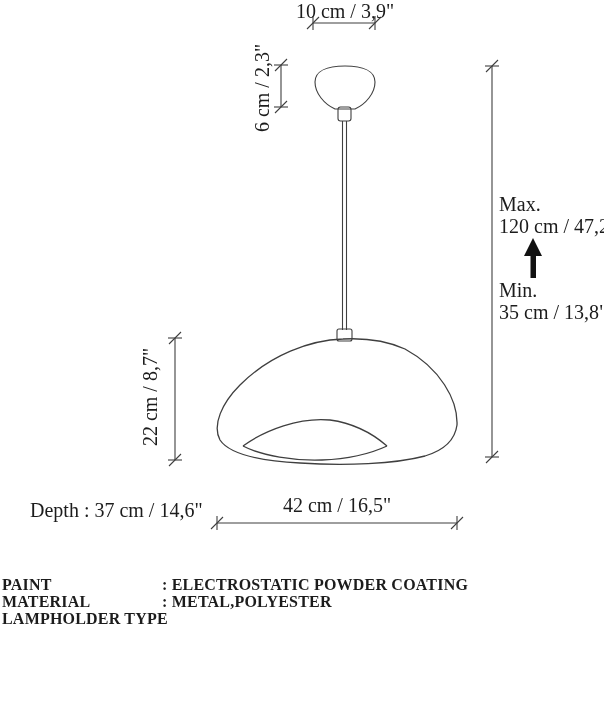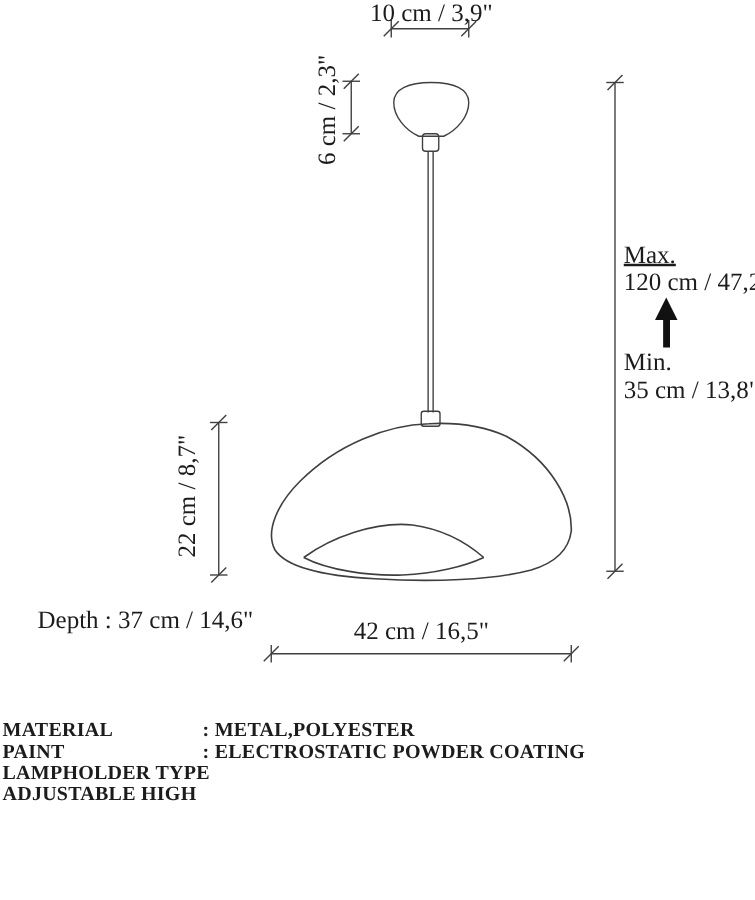--- a/index.html
+++ b/index.html
@@ -108,47 +108,43 @@
     <g fill="#111" stroke="none">
       <rect x="530.5" y="252" width="5.5" height="26"></rect>
       <polygon points="533,238 524,256 542,256"></polygon>
     </g>
   </svg>
 
   <div class="dim-text center" style="left:270px;top:0px;width:150px;">10 cm / 3,9"</div>
 
   <div class="dim-text vtext" style="left:202px;top:77px;width:120px;">6 cm / 2,3"</div>
 
-  <div class="dim-text" style="left:499px;top:193px;text-decoration:underline;">Max.</div>
+  <div class="dim-text" style="left:499px;top:193px;">Max.</div>
   <div class="dim-text" style="left:499px;top:215px;">120 cm / 47,2"</div>
 
   <div class="dim-text" style="left:499px;top:279px;text-align:center;">Min.</div>
   <div class="dim-text" style="left:499px;top:301px;">35 cm / 13,8"</div>
 
   <div class="dim-text vtext" style="left:85px;top:386px;width:130px;">22 cm / 8,7"</div>
 
   <div class="dim-text center" style="left:257px;top:494px;width:160px;">42 cm / 16,5"</div>
 
-  <div class="dim-text" style="left:30px;top:485px;">Depth : 37 cm / 14,6"</div>
+  <div class="dim-text" style="left:30px;top:499px;">Depth : 37 cm / 14,6"</div>
 
   <div class="spec-table">
+    <div class="spec-row">
+      <div class="spec-label">PAINT</div>
+      <div class="spec-value">: ELECTROSTATIC POWDER COATING</div>
+    </div>
     <div class="spec-row">
       <div class="spec-label">MATERIAL</div>
       <div class="spec-value">: METAL,POLYESTER</div>
     </div>
     <div class="spec-row">
-      <div class="spec-label">PAINT</div>
-      <div class="spec-value">: ELECTROSTATIC POWDER COATING</div>
-    </div>
-    <div class="spec-row">
       <div class="spec-label">LAMPHOLDER TYPE</div>
-    </div>
-    <div class="spec-row">
-      <div class="spec-label">ADJUSTABLE HIGH</div>
-      <div class="spec-value"></div>
     </div>
   </div>
 
   <div class="cert-row">
 
     
 
     
 
     

